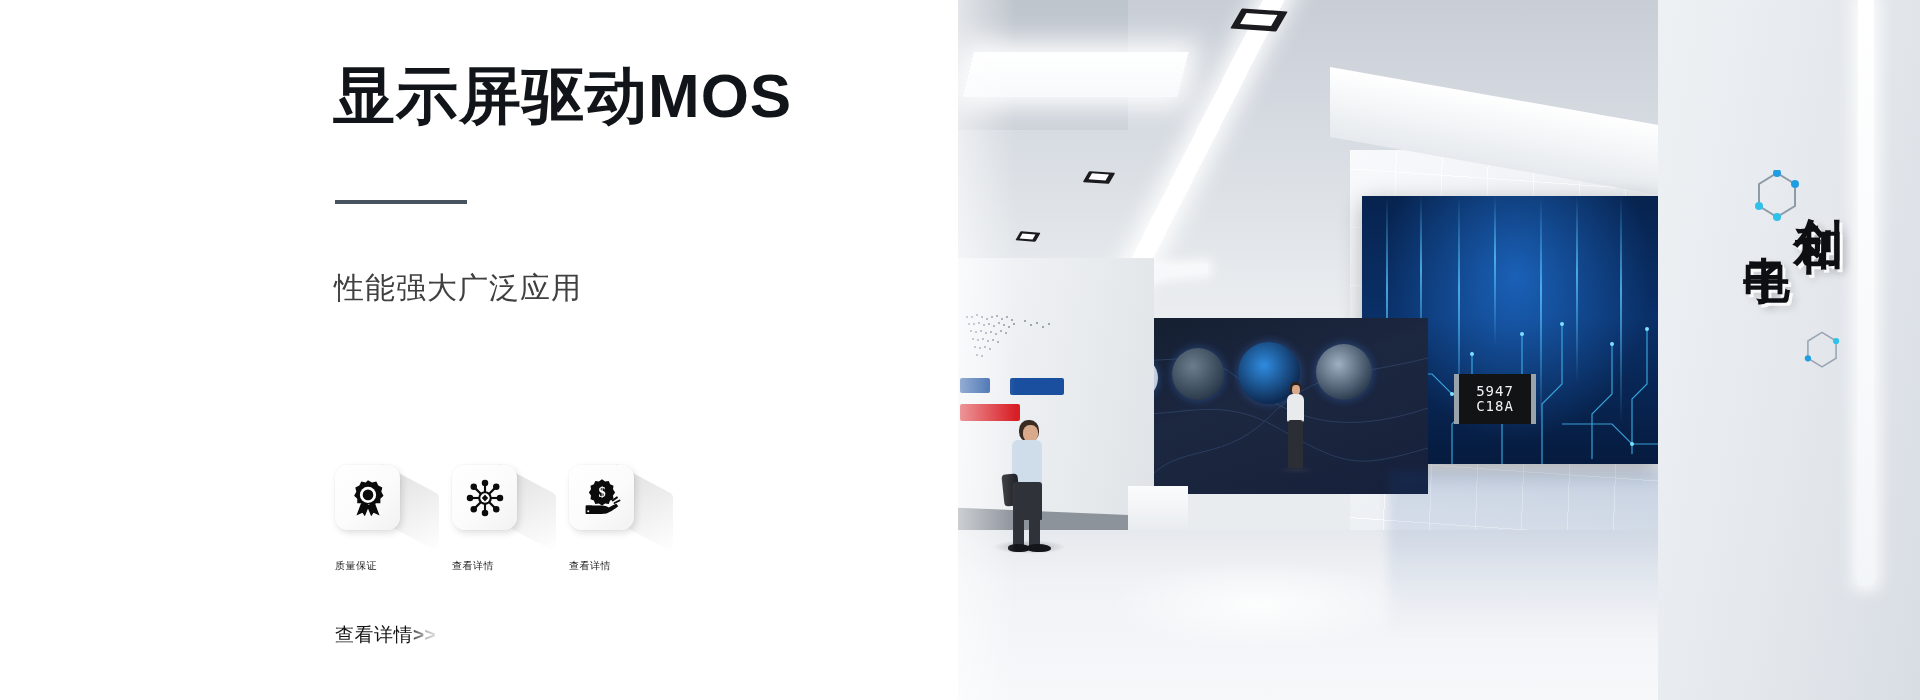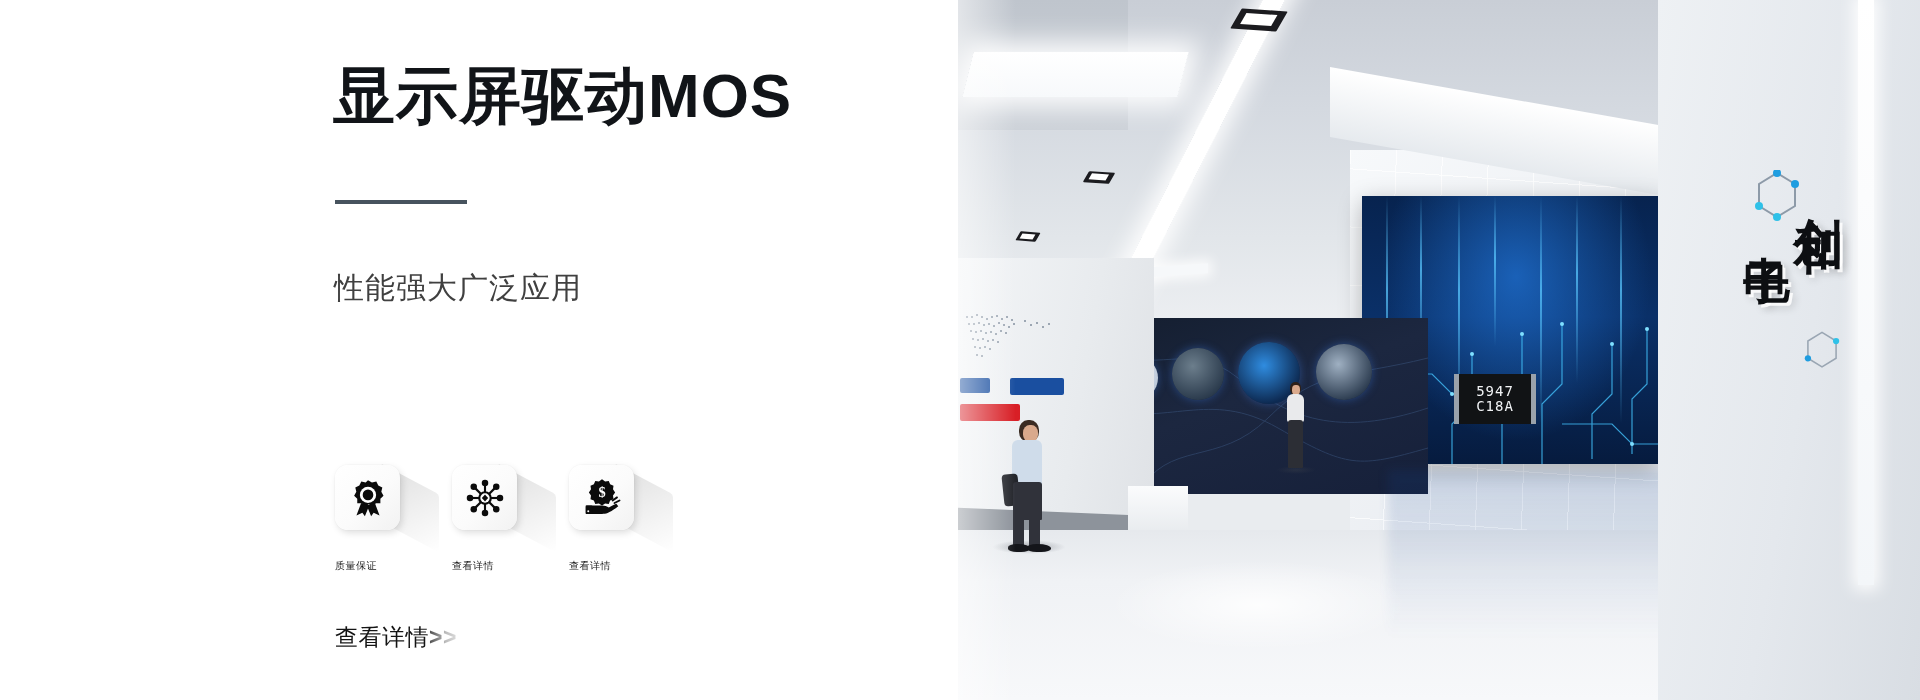--- a/index.html
+++ b/index.html
@@ -93,21 +93,21 @@
     font-size:10px;
     color:#1b1b1b;
     white-space:nowrap;
     letter-spacing:0.5px;
   }
 
   
   .detail-link {
     position:absolute;
     left:335px; top:622px;
-    font-size:23px;
+    font-size:19px;
     color:#141414;
     text-decoration:none;
     letter-spacing:0.5px;
     white-space:nowrap;
   }
   .detail-link .arrows {
     background:linear-gradient(90deg,#4a4a4a 0%, #bdbdbd 60%, #dcdcdc 100%);
     -webkit-background-clip:text;
     background-clip:text;
     color:transparent;

